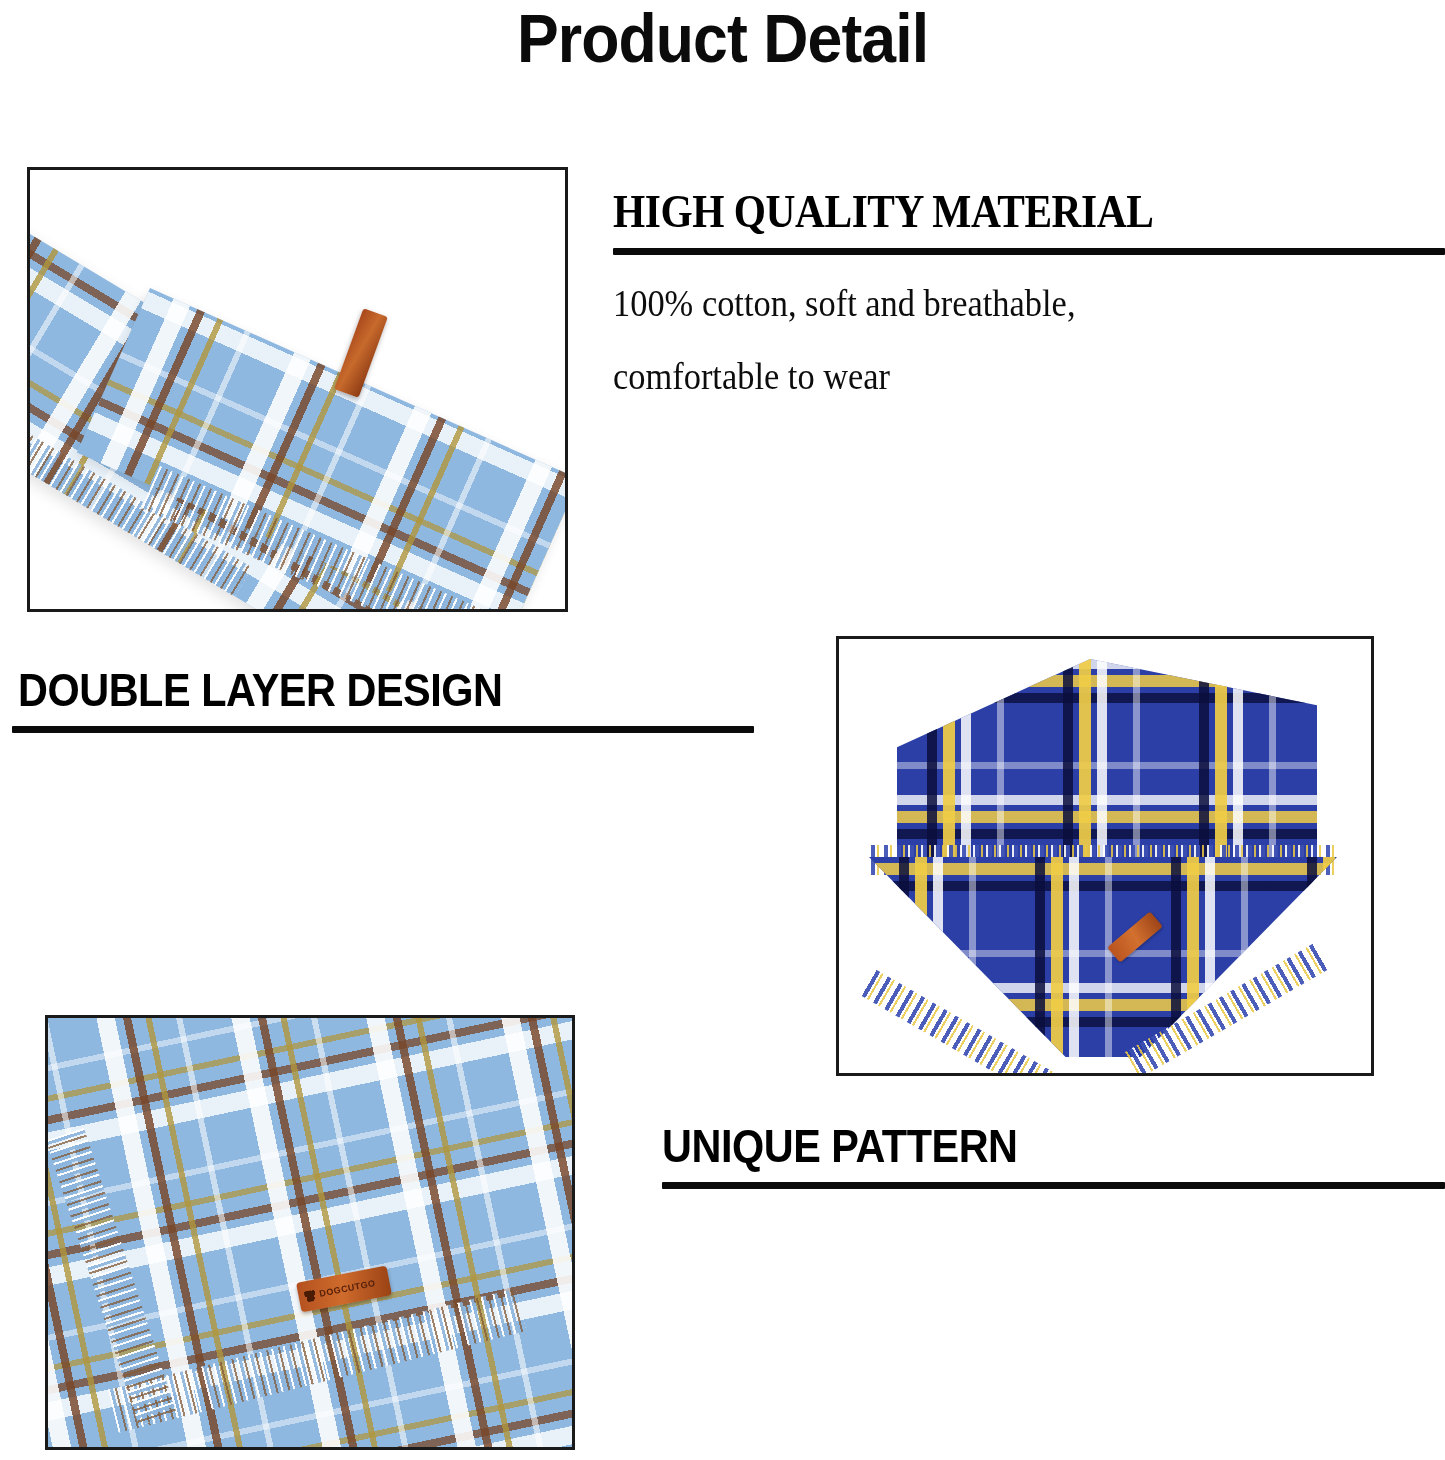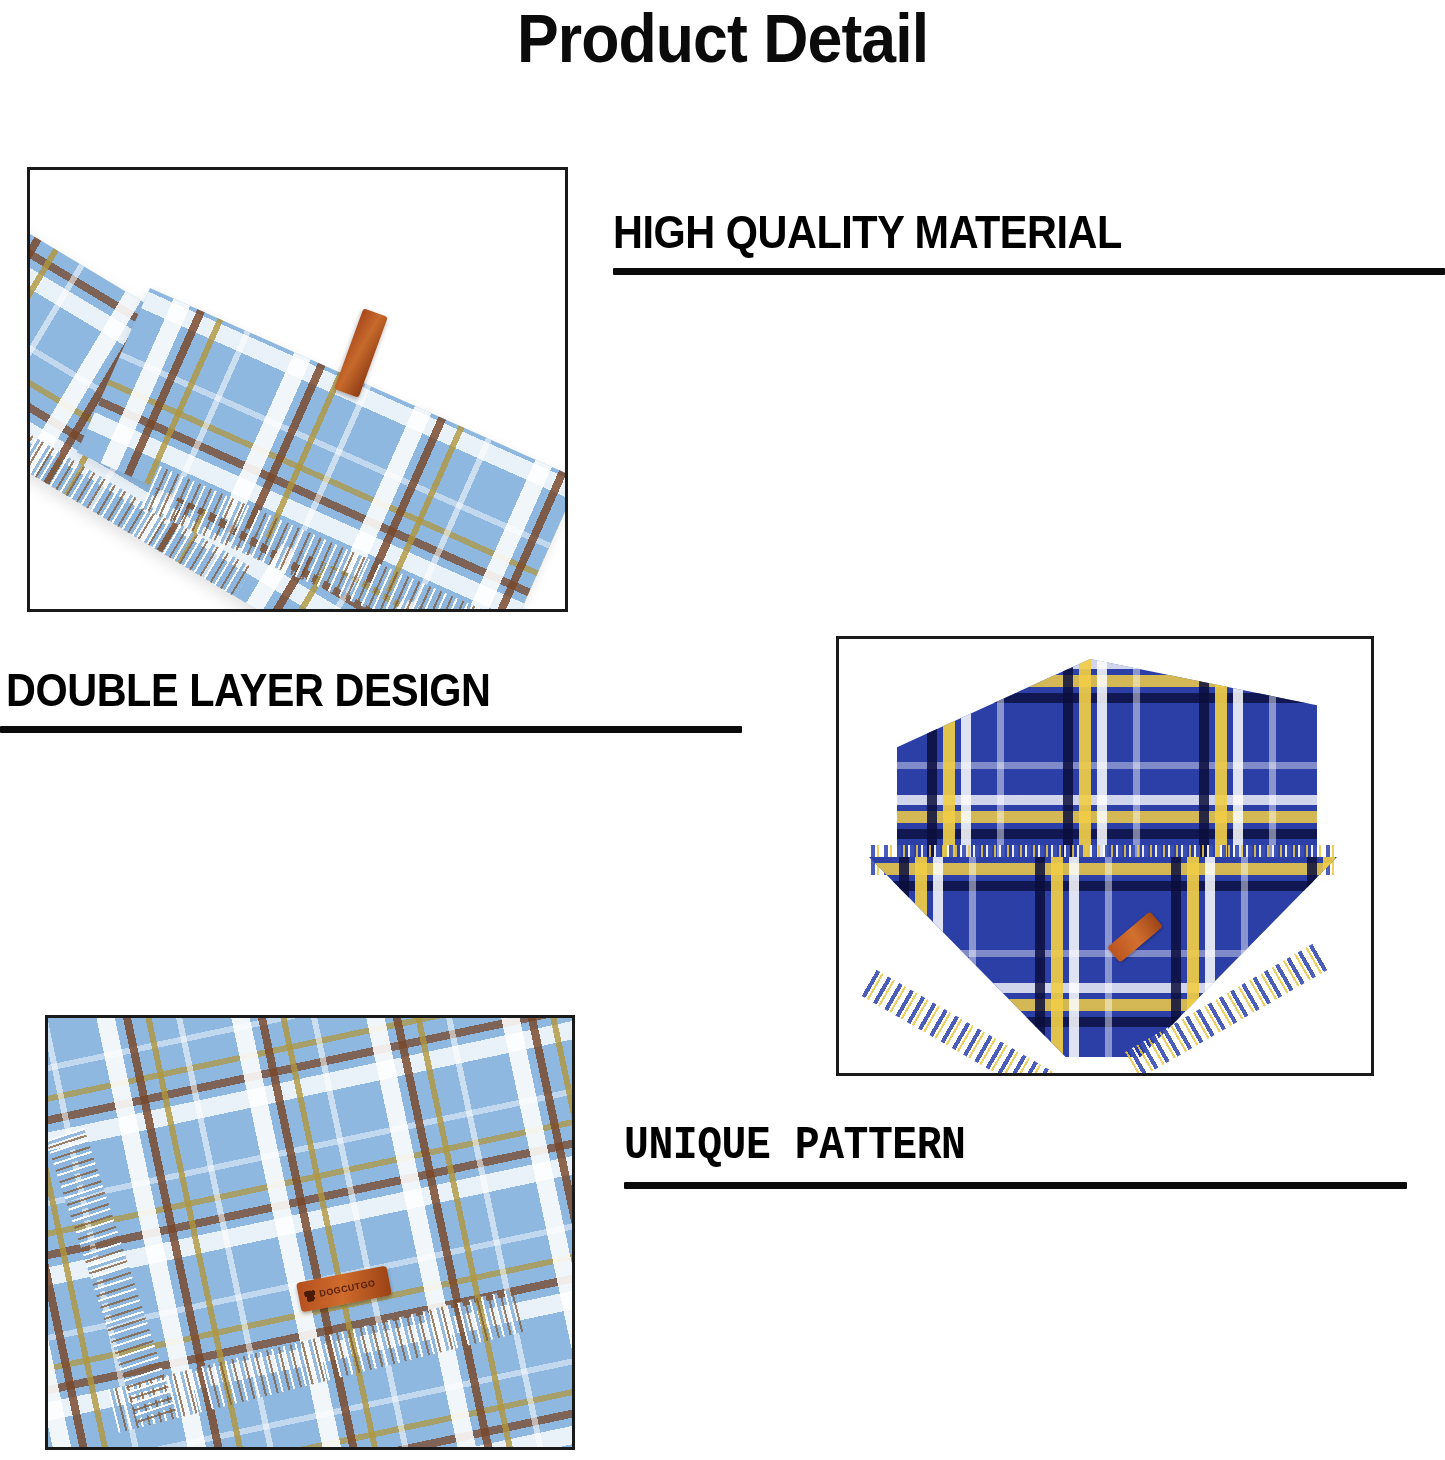--- a/index.html
+++ b/index.html
@@ -65,27 +65,27 @@
     line-height: 1.0;
     margin-bottom: 36px;
     transform: scaleX(0.93);
     transform-origin: left top;
     white-space: nowrap;
   }
   .feature-line:last-child { margin-bottom: 0; }
   .feature-line .em { font-weight: 700; }
 
   
-  #block-material  { left: 613px;  top: 208px;  width: 832px; }
+  #block-material  { left: 613px;  top: 188px;  width: 832px; font-family: Liberation Serif, serif; }
   #block-material .feature-rule { width: 832px; }
 
-  #block-double    { left: 0px;    top: 666px;  width: 742px; padding-left: 6px; }
+  #block-double    { left: 0px;    top: 666px;  width: 742px; padding-left: 18px; }
   #block-double .feature-rule { width: 742px; margin-left: -6px; }
 
-  #block-pattern   { left: 624px;  top: 1122px; width: 783px; font-family: Liberation Mono, monospace; }
+  #block-pattern   { left: 662px;  top: 1122px; width: 783px; }
   #block-pattern .feature-rule { width: 783px; }
 
   
   .photo-frame {
     position: absolute;
     border: 3px solid #1a1a1a;
     background: #ffffff;
     overflow: hidden;
   }
 
@@ -298,20 +298,24 @@
       <div id="shape-material-band2" class="plaid-light soft-shadow"></div>
       <div id="shape-material-fringe2" class="fringe"></div>
       <div id="shape-material-fringe" class="fringe"></div>
       <div id="tag-material"></div>
     </div>
   </div>
 
   <div class="feature-block" id="block-material">
     <div class="feature-heading">HIGH QUALITY MATERIAL</div>
     <div class="feature-rule"></div>
+    <div class="feature-body">
+      <div class="feature-line">100% cotton, soft and breathable,</div>
+      <div class="feature-line">comfortable to wear</div>
+    </div>
   </div>
 
   <div class="feature-block" id="block-double">
     <div class="feature-heading">DOUBLE LAYER DESIGN</div>
     <div class="feature-rule"></div>
   </div>
 
   <div class="photo-frame" id="photo-blue">
     <div class="photo-inner">
       <div id="shape-royal-top" class="plaid-royal soft-shadow"></div>

